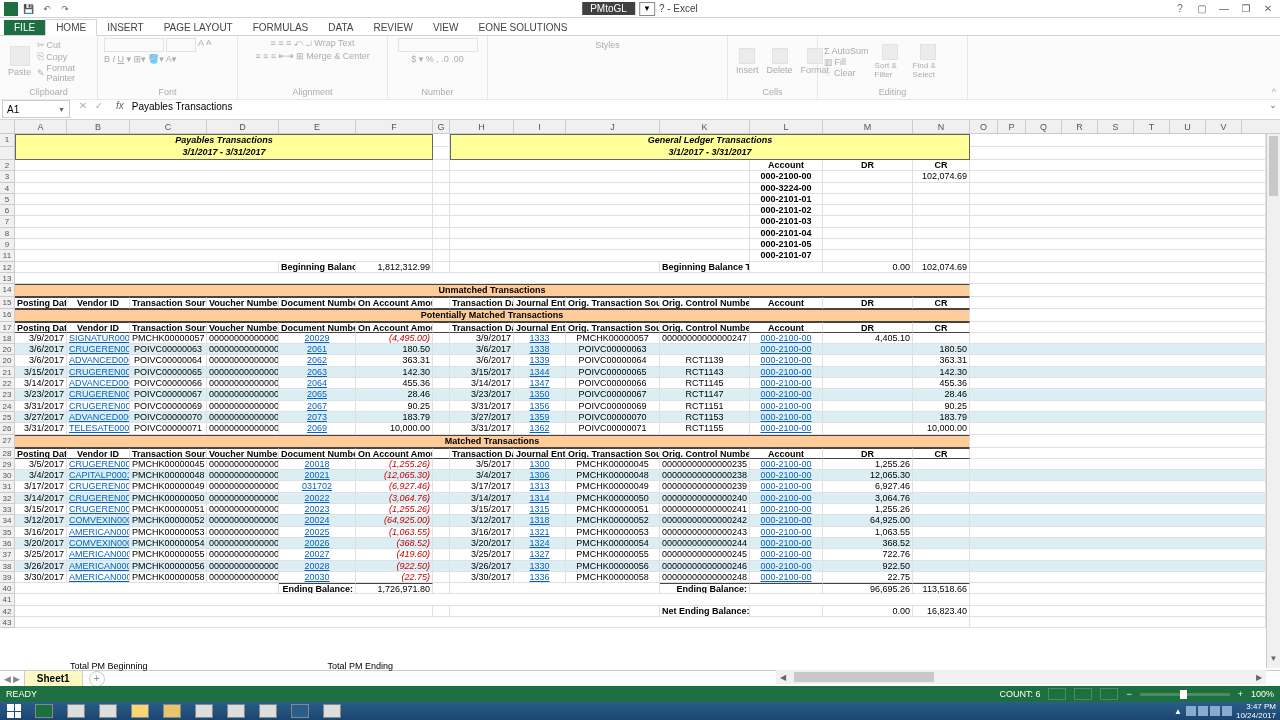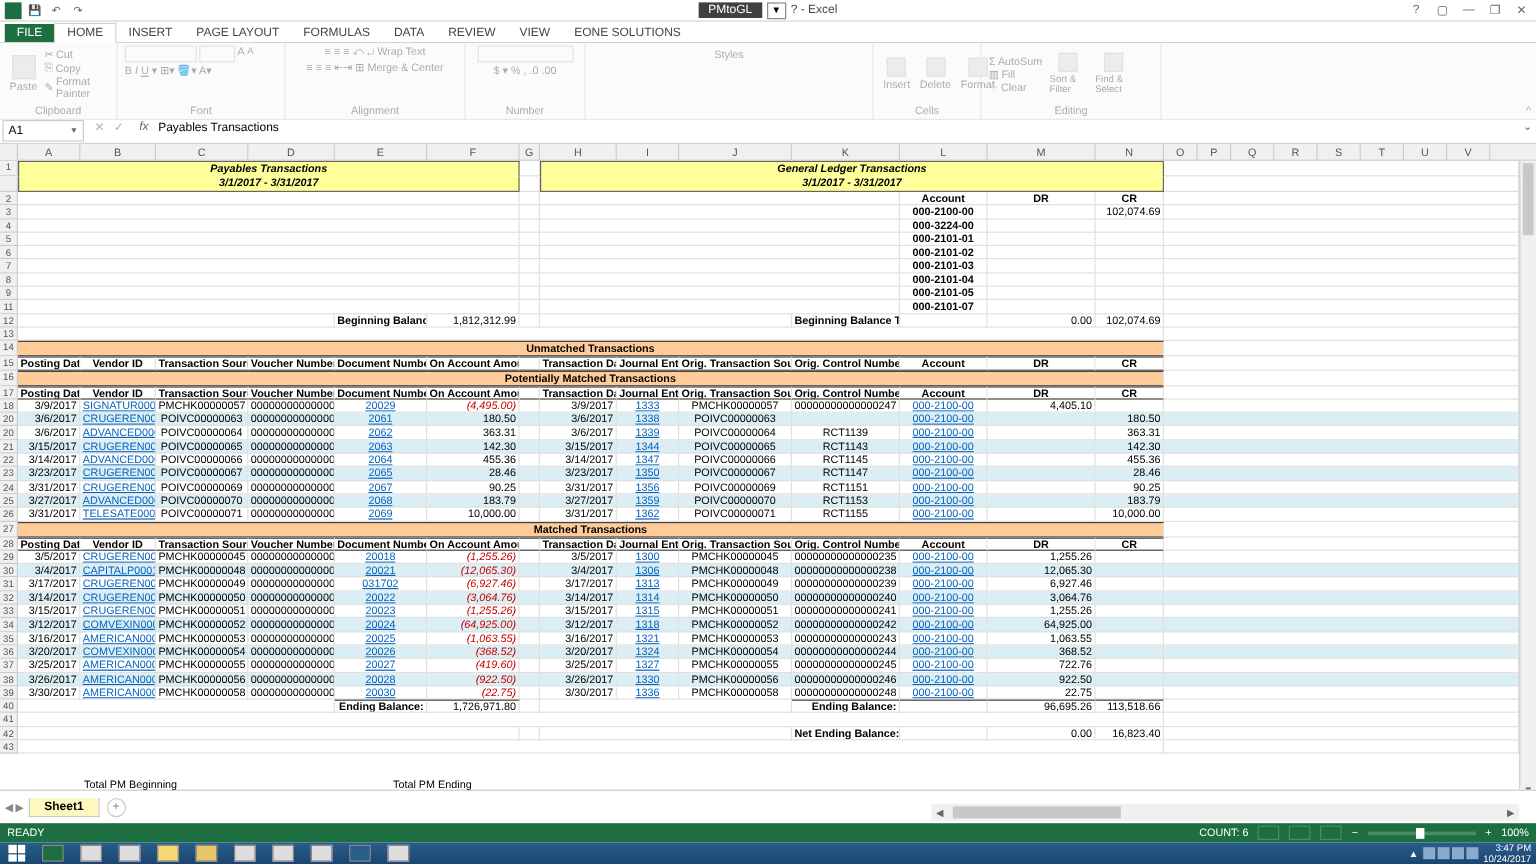--- a/index.html
+++ b/index.html
@@ -70,21 +70,21 @@
 .alt-row .cell { background:#daeef3; }
 .neg { color:#c00;font-style:italic; }
 .bord-top { border-top:1px solid #444; }
 
 .vscroll { position:absolute; right:0; top:14px; bottom:0; width:14px; background:#f0f0f0; border-left:1px solid #ccc; }
 .vscroll .thumb { position:absolute; top:2px; left:2px; right:2px; height:60px; background:#c8c8c8; }
 .vscroll .arrow-up, .vscroll .arrow-down { position:absolute; left:0; right:0; height:14px; text-align:center; font-size:8px; color:#666; background:#f0f0f0; }
 .vscroll .arrow-up{top:0}.vscroll .arrow-down{bottom:0}
 
 
-.sheet-row { position:absolute; bottom:34px; left:0; right:0; height:28px; background:#fff; border-top:1px solid #ccc; display:flex; align-items:center; }
+.sheet-row { position:absolute; bottom:34px; left:0; right:0; height:16px; background:#fff; border-top:1px solid #ccc; display:flex; align-items:center; }
 .sheet-row .nav { display:flex; gap:2px; padding:0 4px; color:#888; font-size:9px; }
 .sheet-tab { border:1px solid #ccc; border-top:none; background:#fef9c3; padding:2px 12px; font-size:10px; font-weight:bold; }
 .sheet-add { width:16px; height:16px; border:1px solid #ccc; border-radius:8px; margin-left:6px; text-align:center; line-height:14px; font-size:10px; color:#888; }
 .sheet-row .floating-text { position:absolute; left:70px; top:-10px; font-size:9px; display:flex; gap:180px; }
 .hscroll { position:absolute; right:14px; width:490px; height:14px; bottom:2px; background:#f0f0f0; display:flex; align-items:center; }
 .hscroll .track { flex:1; }
 .hscroll .arrow { width:14px; text-align:center; font-size:8px; color:#666; }
 .hscroll .thumb2 { width:140px; height:10px; background:#c8c8c8; margin-left:4px; }
 
 
@@ -560,21 +560,21 @@
         <div class="cell num cM"></div>
         <div class="cell num cN">90.25</div>
         <div class="cell blank-wide"></div>
       </div>
       <div class="row alt-row">
         <div class="rh">25</div>
         <div class="cell num cA">3/27/2017</div>
         <div class="cell link cB">ADVANCED0001</div>
         <div class="cell ctr cC">POIVC00000070</div>
         <div class="cell ctr cD">00000000000000453</div>
-        <div class="cell link cE">2068</div>
+        <div class="cell link cE">2073</div>
         <div class="cell num cF">183.79</div>
         <div class="cell " style="width: 17px;"></div>
         <div class="cell num cH">3/27/2017</div>
         <div class="cell link cI">1359</div>
         <div class="cell ctr cJ">POIVC00000070</div>
         <div class="cell ctr cK">RCT1153</div>
         <div class="cell link cL">000-2100-00</div>
         <div class="cell num cM"></div>
         <div class="cell num cN">183.79</div>
         <div class="cell blank-wide"></div>

